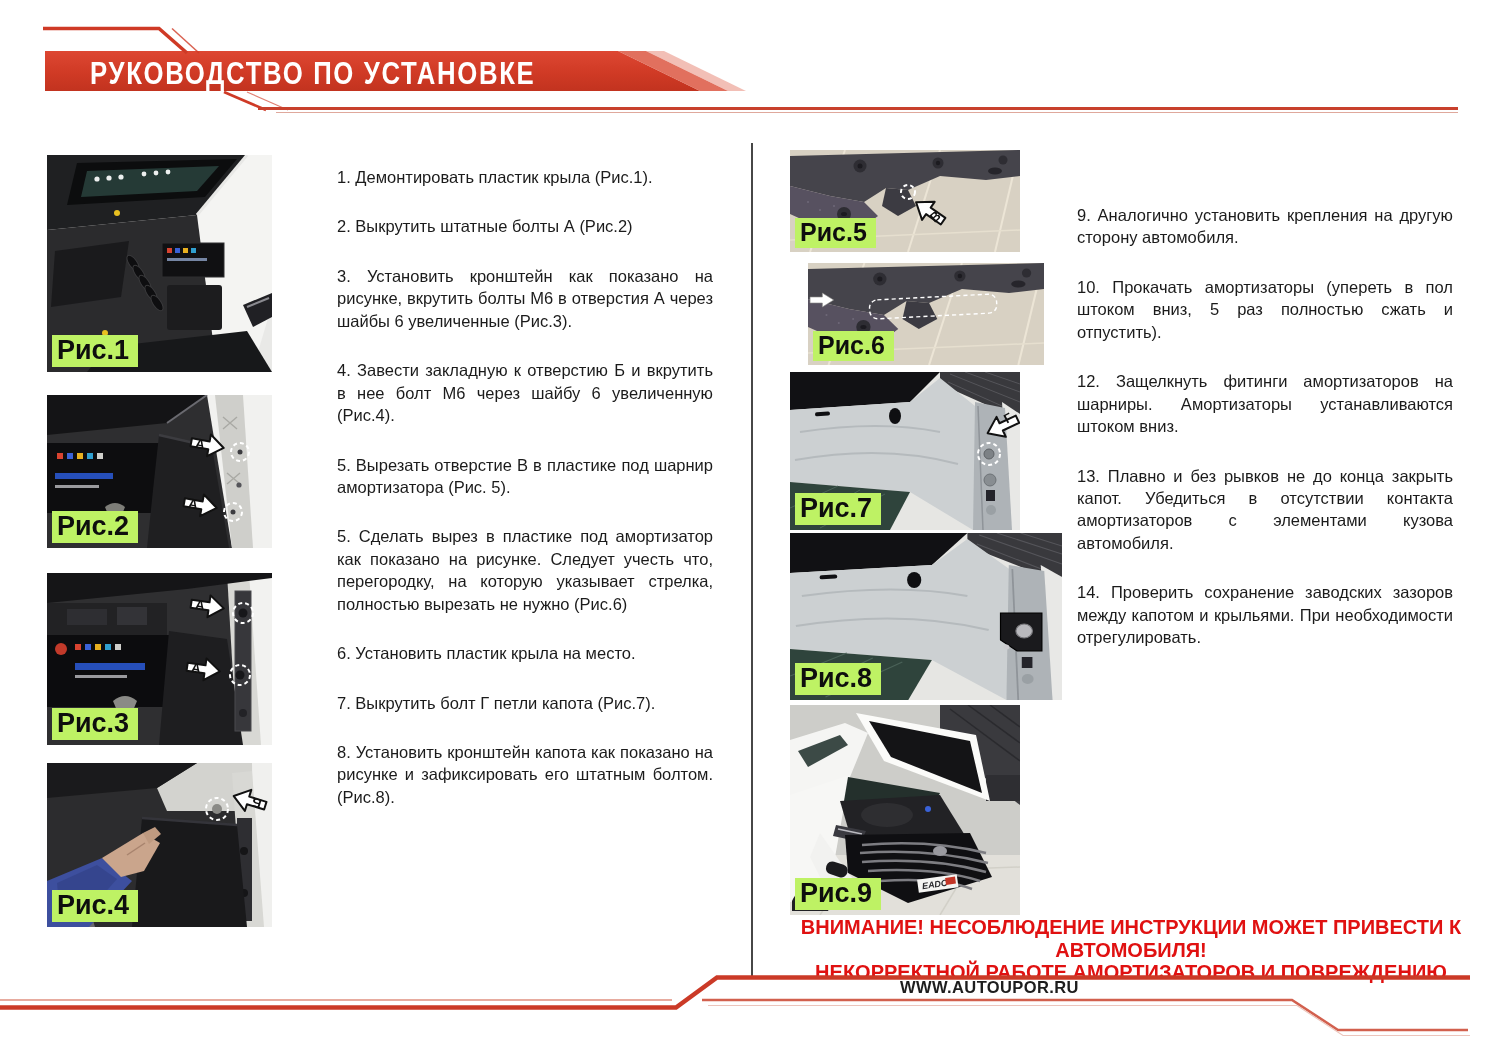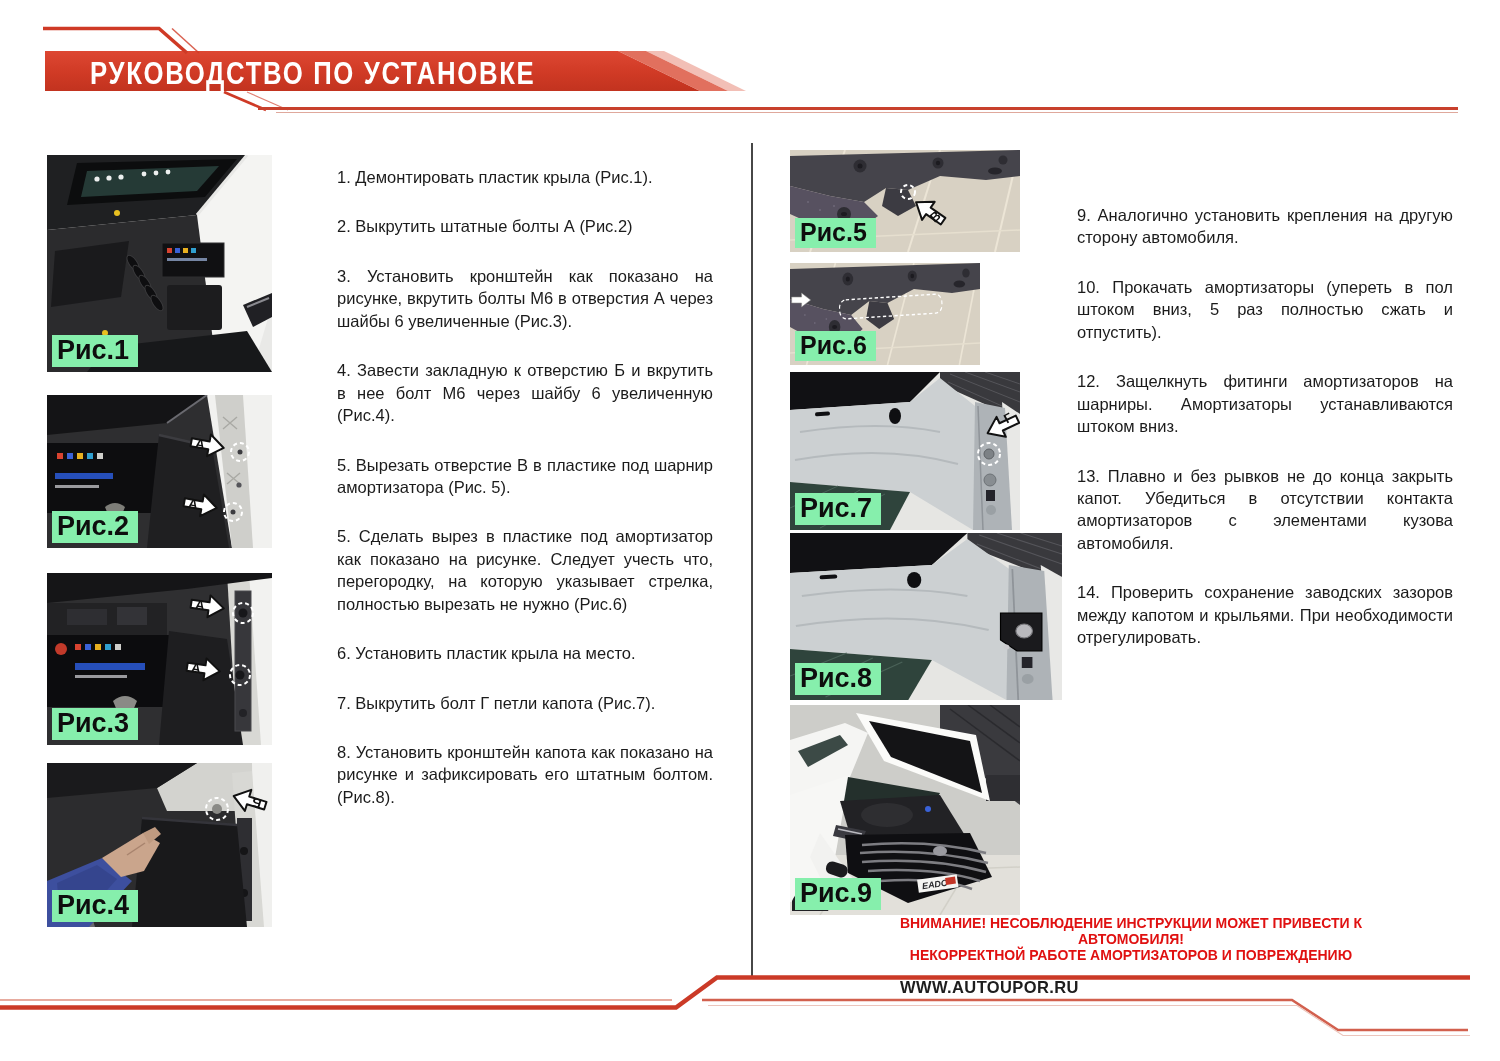--- a/index.html
+++ b/index.html
@@ -30,40 +30,40 @@
     margin:0 0 27px 0;
     font-size:16.5px; line-height:1.36; text-align:justify;
     text-justify:inter-word;
   }
 
   
   .fig { position:absolute; overflow:hidden; }
   .fig svg { display:block; width:100%; height:100%; }
   .fig-label {
     position:absolute; left:5px; bottom:5px;
-    background:#86efac; color:#0e0e0e;
+    background:#bef264; color:#0e0e0e;
     font-weight:bold; font-size:27px; line-height:1.05;
     padding:1px 9px 3px 5px;
   }
   .fig5 .fig-label, .fig6 .fig-label { font-size:25px; bottom:4px; }
 
   #fig1 { left:47px;  top:155px; width:225px; height:217px; }
   #fig2 { left:47px;  top:395px; width:225px; height:153px; }
   #fig3 { left:47px;  top:573px; width:225px; height:172px; }
   #fig4 { left:47px;  top:763px; width:225px; height:164px; }
   #fig5 { left:790px; top:150px; width:230px; height:102px; }
-  #fig6 { left:790px; top:263px; width:190px; height:102px; }
+  #fig6 { left:808px; top:263px; width:236px; height:102px; }
   #fig7 { left:790px; top:372px; width:230px; height:158px; }
   #fig8 { left:790px; top:533px; width:272px; height:167px; }
   #fig9 { left:790px; top:705px; width:230px; height:210px; }
 
   
   .warning {
     position:absolute; left:795px; top:916px; width:672px;
-    text-align:center; font-weight:bold; font-size:14px; line-height:1.13;
+    text-align:center; font-weight:bold; font-size:20px; line-height:1.13;
     color:#e01111;
   }
 
   
   .footer-svg { position:absolute; left:0; top:960px; width:1500px; height:101px; }
   .site-url {
     position:absolute; left:900px; top:978px; width:480px;
     text-align:left; font-weight:bold; font-size:16.5px; letter-spacing:0.4px;
     color:#1d1d1d;
   }

